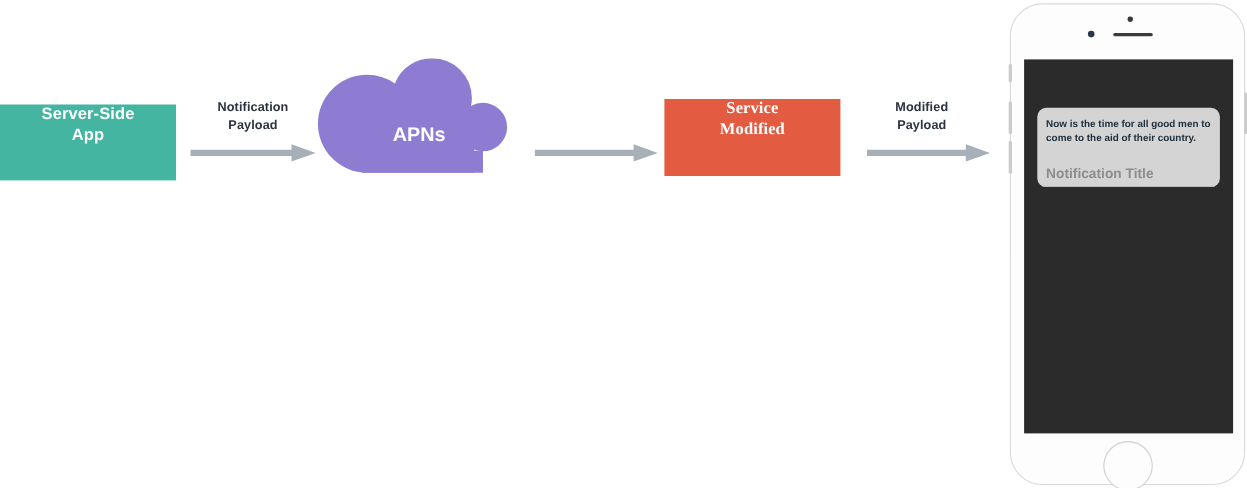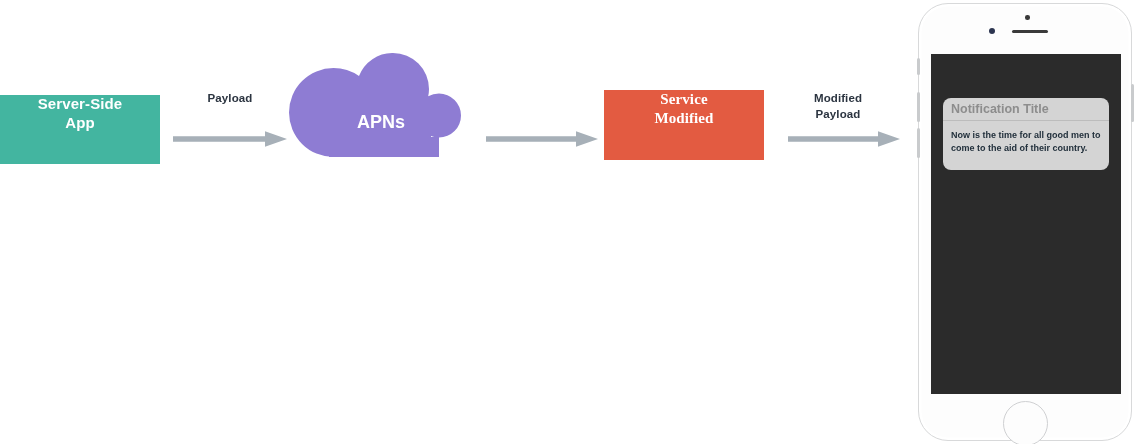--- a/index.html
+++ b/index.html
@@ -226,20 +226,21 @@
 <div class="canvas">
 
   <div class="node-box" id="server-box">
     <div class="label">
       <div>Server-Side</div>
       <div>App</div>
     </div>
   </div>
 
   <div class="arrow-label" id="label-1">
+    <div>Notification</div>
     <div>Payload</div>
   </div>
 
   <div class="arrow" id="arrow-1">
     <svg width="114" height="22" viewBox="0 0 114 22" xmlns="http://www.w3.org/2000/svg">
       <path d="M0 8.2 H92 V3.2 L114 11 L92 18.8 V13.8 H0 Z" fill="#a7b0b8"></path>
     </svg>
   </div>
 
   <div id="cloud-node">
@@ -294,22 +295,22 @@
       <div class="side-btn left" id="btn-voldn"></div>
       <div class="side-btn right" id="btn-power"></div>
 
       <div id="phone-camera"></div>
       <div id="phone-sensor"></div>
       <div id="phone-speaker"></div>
 
       <div id="phone-screen">
 
         <div id="notification-card">
+          <div id="notification-body">Now is the time for all good men to come to the aid of their country.</div>
           <div id="notification-title">Notification Title</div>
-          <div id="notification-body">Now is the time for all good men to come to the aid of their country.</div>
         </div>
 
       </div>
 
       <div id="home-button"></div>
 
     </div>
   </div>
 
 </div>

